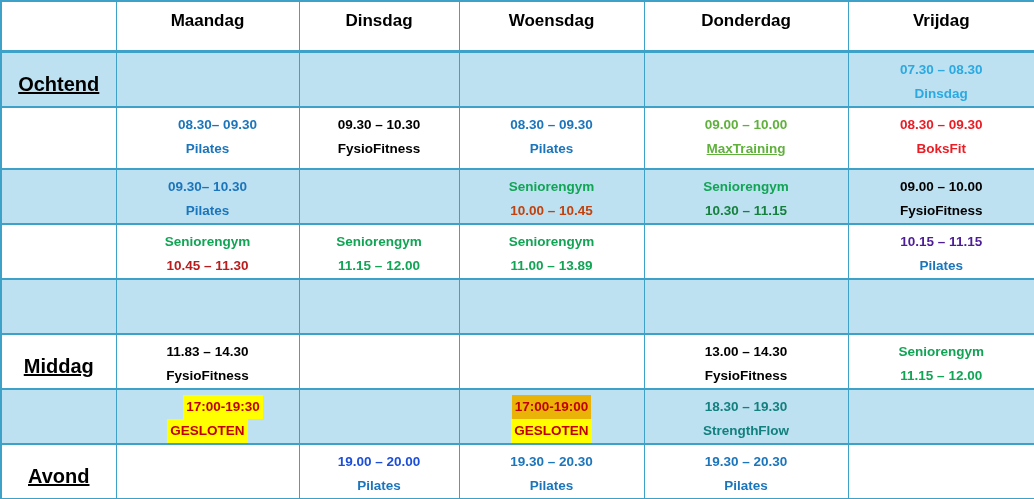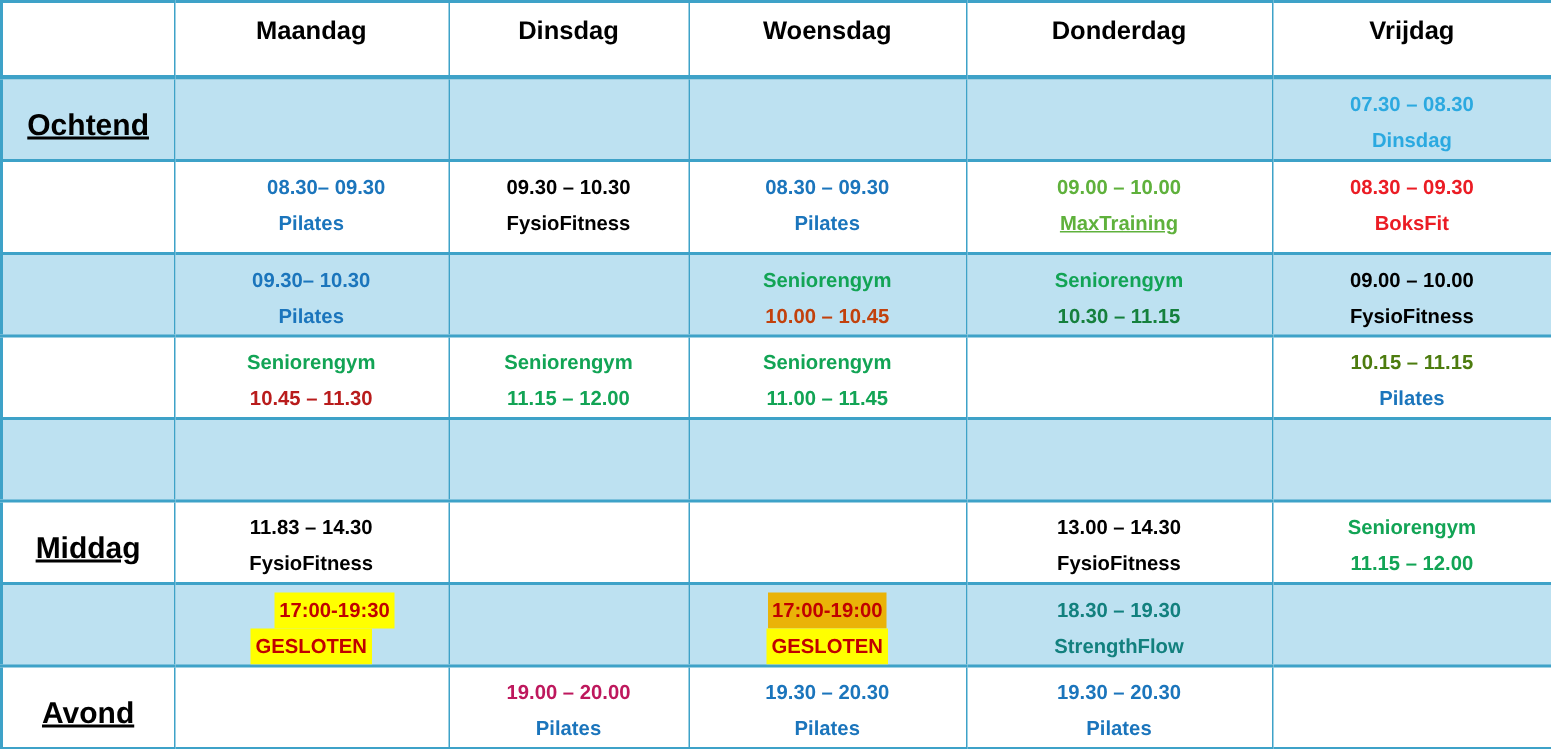--- a/index.html
+++ b/index.html
@@ -135,28 +135,28 @@
         <td class="cell">
           <div class="line"><span style="color: rgb(18, 164, 85);">Seniorengym</span></div>
           <div class="line"><span style="color: #b91c1c;">10.45 – 11.30</span></div>
         </td>
         <td class="cell">
           <div class="line"><span style="color: rgb(18, 164, 85);">Seniorengym</span></div>
           <div class="line"><span style="color: rgb(18, 164, 85);">11.15 – 12.00</span></div>
         </td>
         <td class="cell">
           <div class="line"><span style="color: rgb(18, 164, 85);">Seniorengym</span></div>
-          <div class="line"><span style="color: rgb(18, 164, 85);">11.00 – 11.45</span></div>
-        </td>
-        <td class="cell">
-          <div class="line"><span></span></div>
-          <div class="line"><span></span></div>
-        </td>
-        <td class="cell">
-          <div class="line"><span style="color: #4d7c0f; text-align: center;">10.15 – 11.15</span></div>
+          <div class="line"><span style="color: rgb(18, 164, 85);">11.00 – 13.89</span></div>
+        </td>
+        <td class="cell">
+          <div class="line"><span></span></div>
+          <div class="line"><span></span></div>
+        </td>
+        <td class="cell">
+          <div class="line"><span style="color: #4c1d95; text-align: center;">10.15 – 11.15</span></div>
           <div class="line"><span style="color: rgb(27, 117, 188);">Pilates</span></div>
         </td>
       </tr>
       <tr class="h4 blue">
         <td class="label"></td>
         <td class="cell">
           <div class="line"><span></span></div>
           <div class="line"><span></span></div>
         </td>
         <td class="cell">
@@ -222,21 +222,21 @@
           <div class="line"><span></span></div>
         </td>
       </tr>
       <tr class="h7 white">
         <td class="label">Avond</td>
         <td class="cell">
           <div class="line"><span></span></div>
           <div class="line"><span></span></div>
         </td>
         <td class="cell">
-          <div class="line"><span style="color: #be185d;">19.00 – 20.00</span></div>
+          <div class="line"><span style="color: #1d4ed8;">19.00 – 20.00</span></div>
           <div class="line"><span style="color: rgb(27, 117, 188);">Pilates</span></div>
         </td>
         <td class="cell">
           <div class="line"><span style="color: rgb(27, 117, 188);">19.30 – 20.30</span></div>
           <div class="line"><span style="color: rgb(27, 117, 188);">Pilates</span></div>
         </td>
         <td class="cell">
           <div class="line"><span style="color: rgb(27, 117, 188);">19.30 – 20.30</span></div>
           <div class="line"><span style="color: rgb(27, 117, 188);">Pilates</span></div>
         </td>

